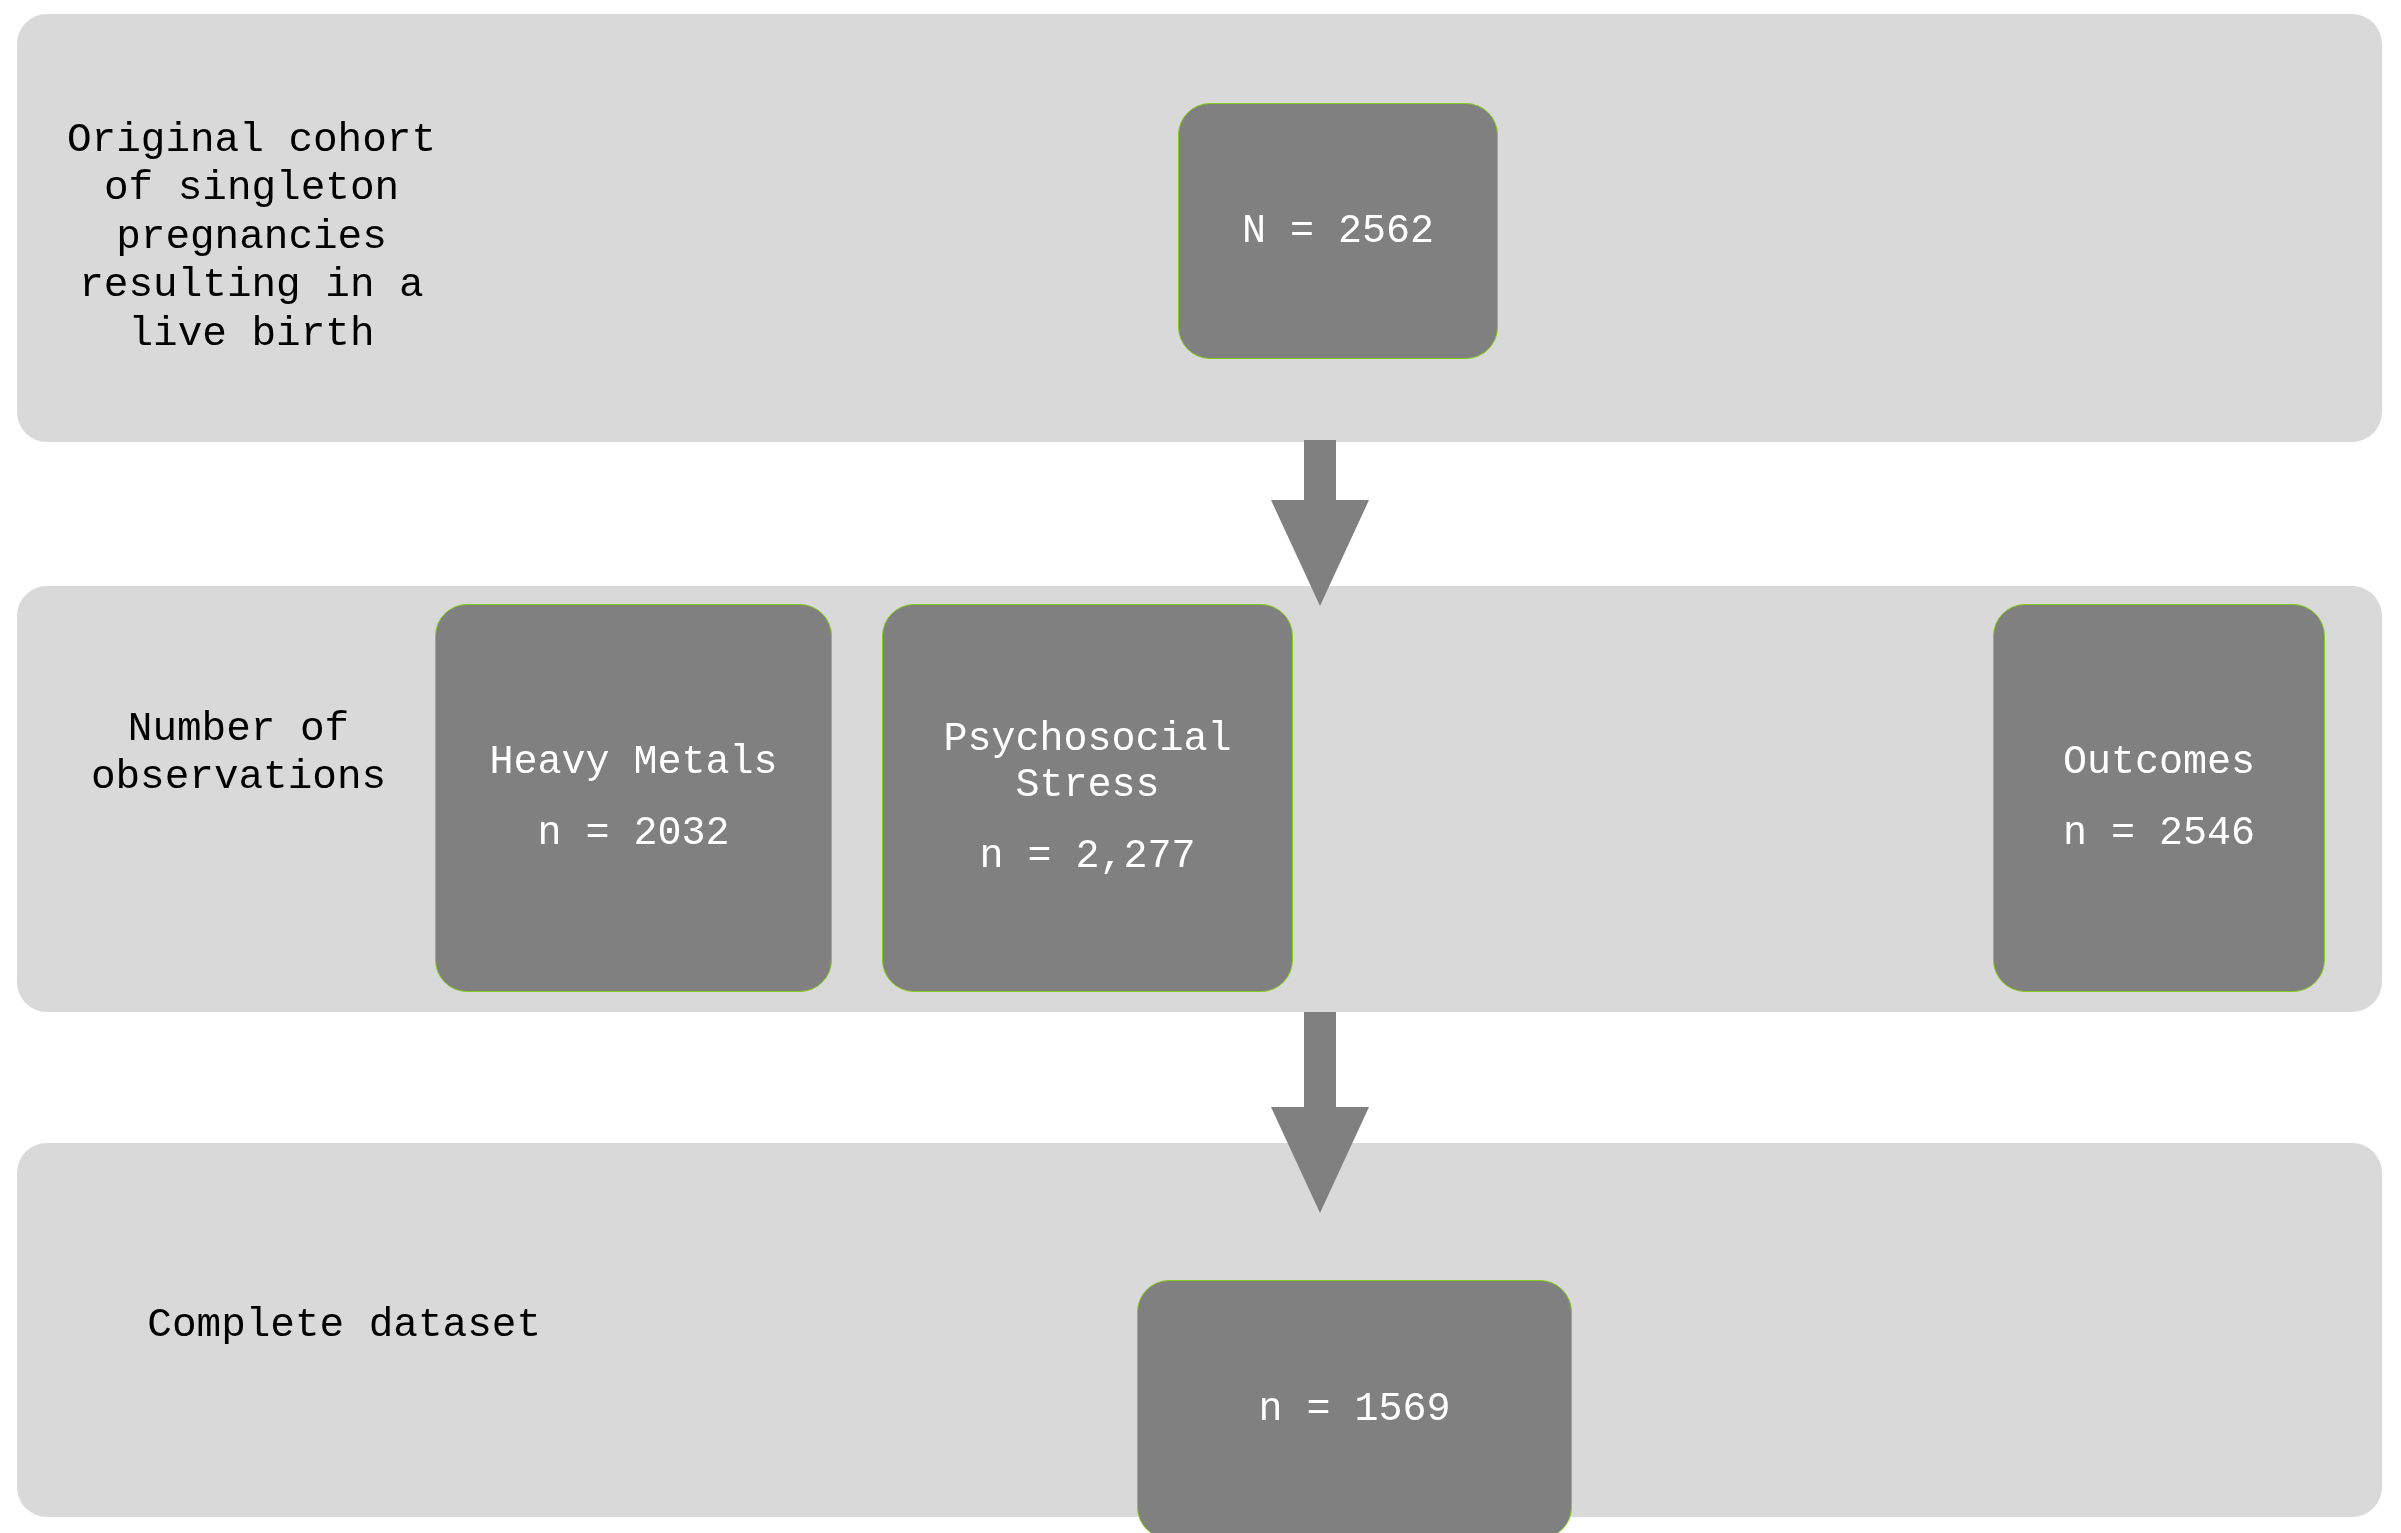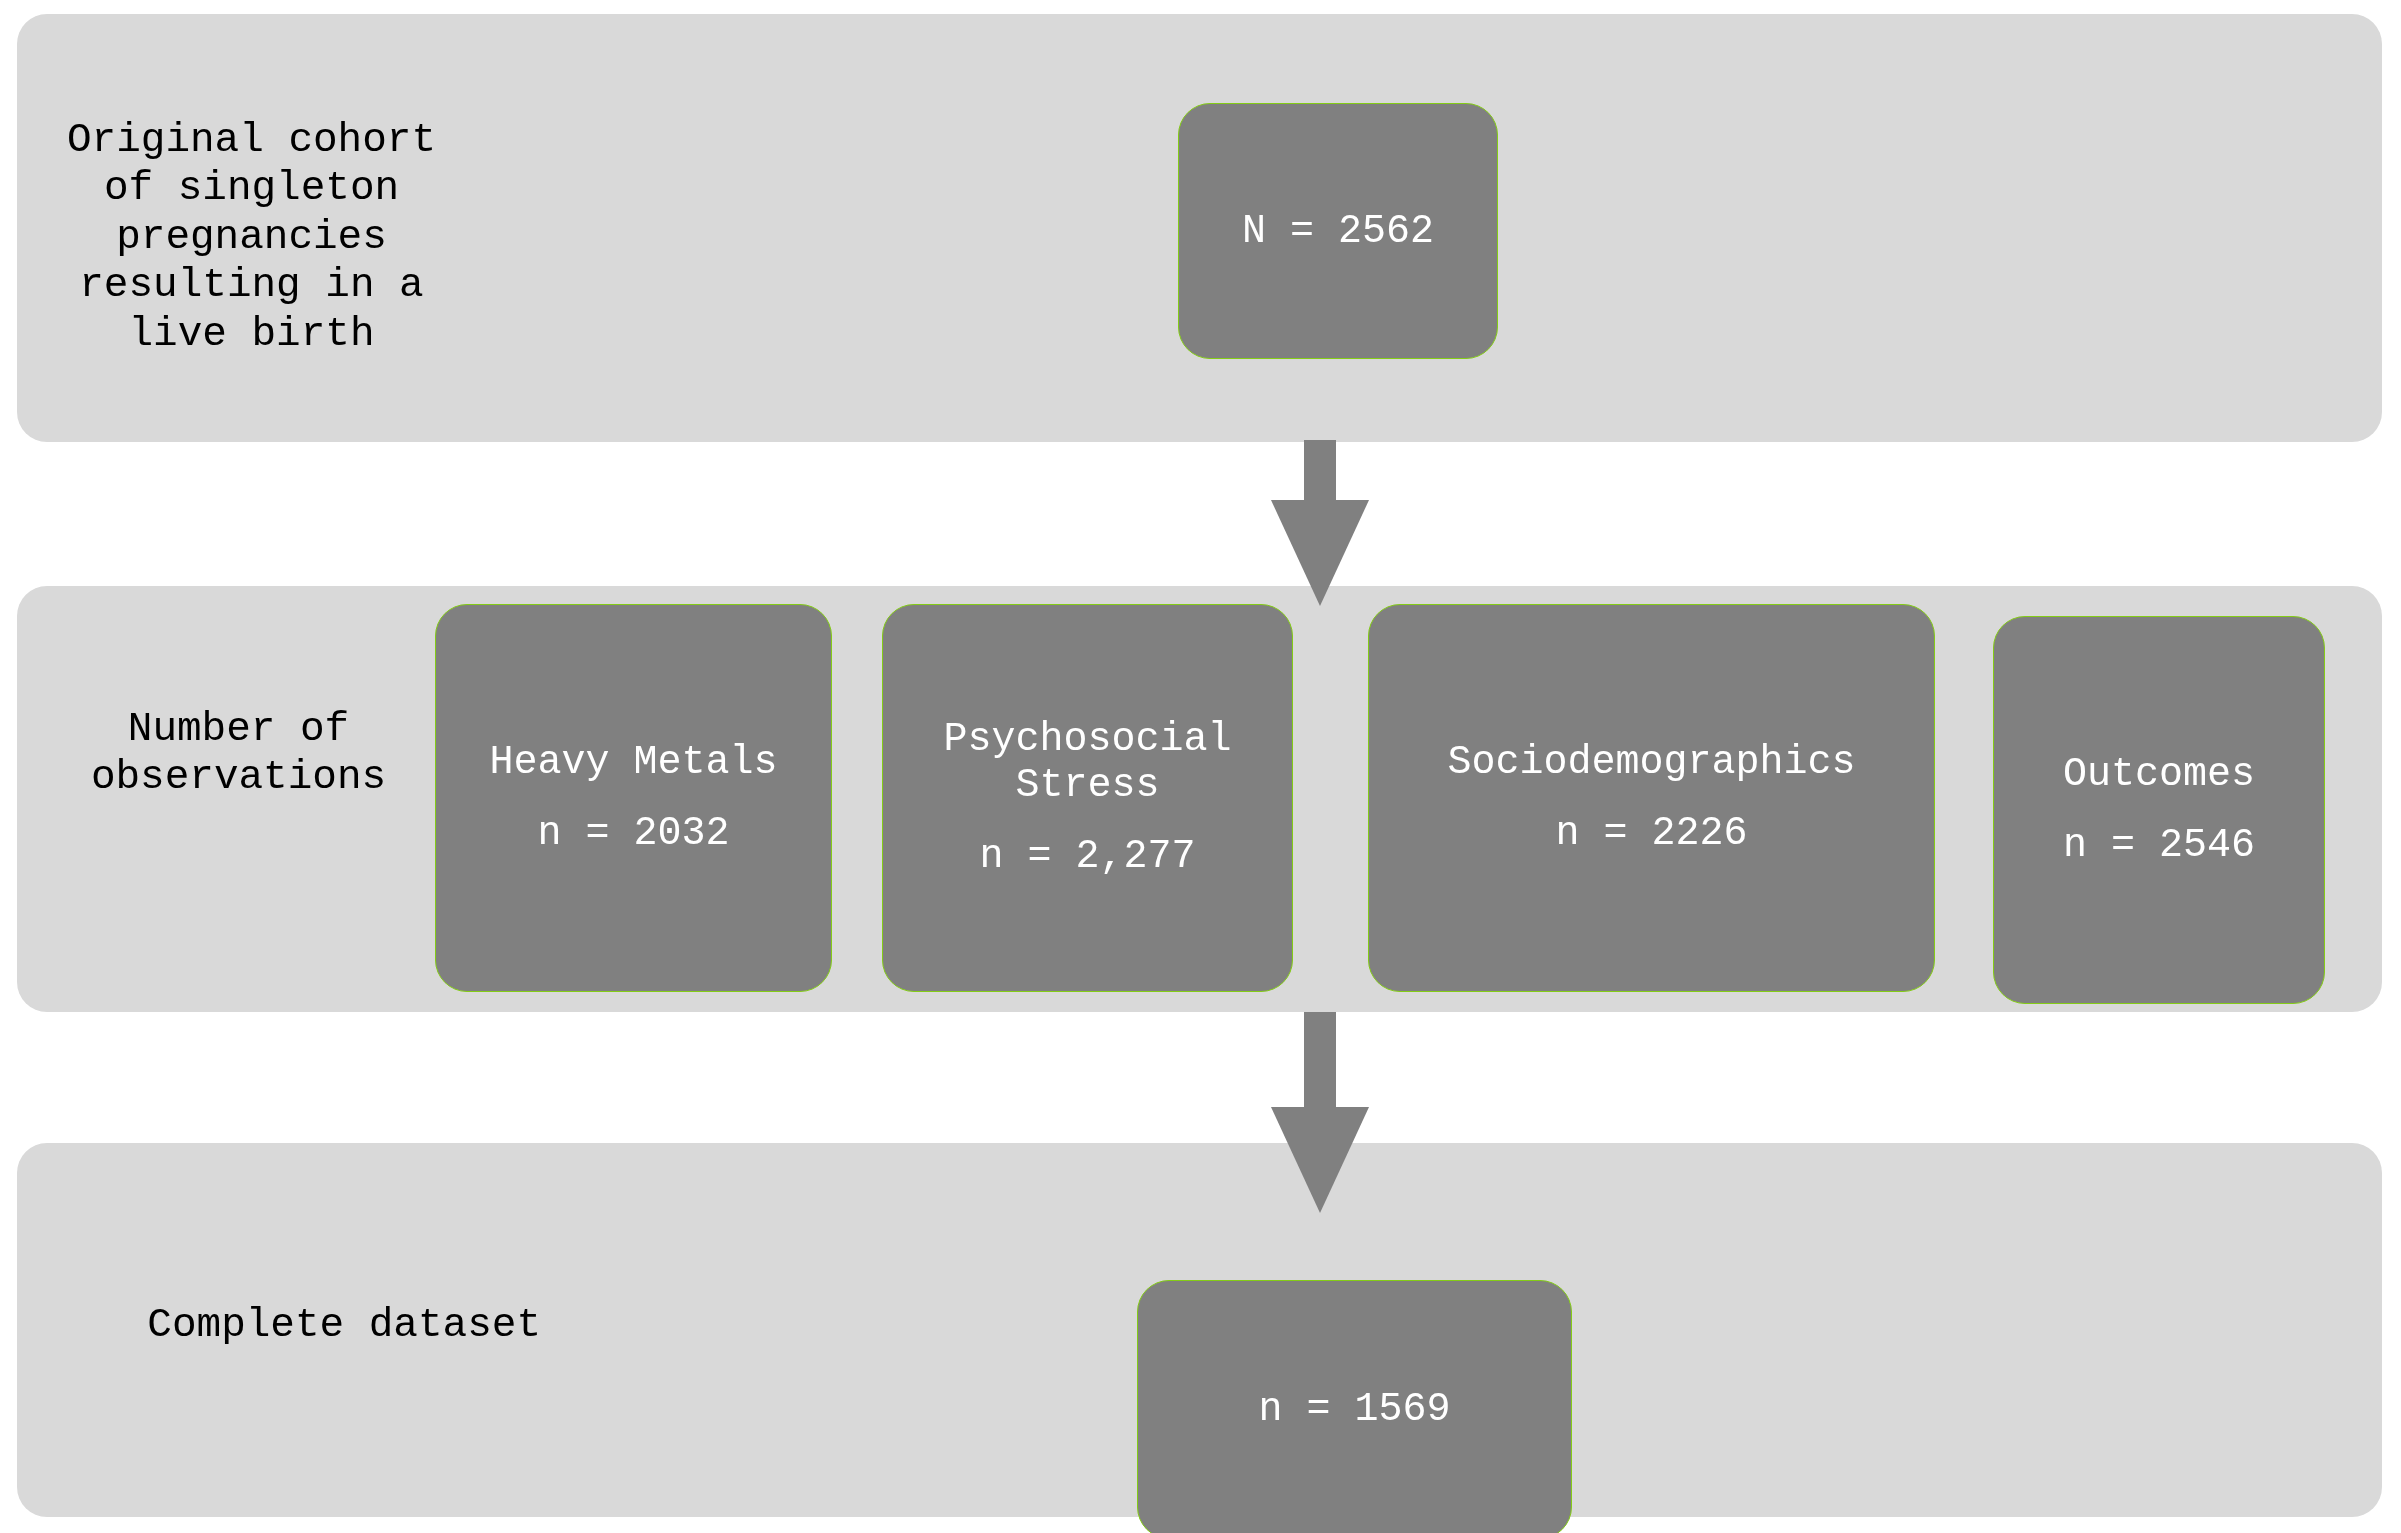--- a/index.html
+++ b/index.html
@@ -72,21 +72,21 @@
   .node .count {
     font-size: 40px;
     margin-top: 26px;
   }
   .node.single .count { margin-top: 0; }
 
   #node-cohort          { left: 1178px; top: 103px;  width: 320px;  height: 256px; }
   #node-heavy-metals    { left: 435px;  top: 604px;  width: 397px;  height: 388px; }
   #node-psychosocial    { left: 882px; top: 604px;  width: 411px;  height: 388px; align-items: center; }
   #node-sociodemo       { left: 1368px; top: 604px;  width: 567px;  height: 388px; }
-  #node-outcomes        { left: 1993px; top: 604px;  width: 332px;  height: 388px; margin-top: 12px; }
+  #node-outcomes        { left: 1993px; top: 604px;  width: 332px;  height: 388px; }
   #node-complete        { left: 1137px; top: 1280px; width: 435px;  height: 259px; }
 
   
   .arrow { position: absolute; z-index: 2; }
   .arrow .shaft {
     position: absolute;
     left: 33px;
     top: 0;
     width: 32px;
     background: #808080;
@@ -136,24 +136,20 @@
     <div class="title">Heavy Metals</div>
     <div class="count">n = 2032</div>
   </div>
 
   <div class="node" id="node-psychosocial">
     <div class="title">Psychosocial
 Stress</div>
     <div class="count">n = 2,277</div>
   </div>
 
-  <div class="node" id="node-sociodemo">
-    <div class="title">Sociodemographics</div>
-    <div class="count">n = 2226</div>
-  </div>
 
   <div class="node" id="node-outcomes">
     <div class="title">Outcomes</div>
     <div class="count">n = 2546</div>
   </div>
 
   <div class="arrow" id="arrow-2">
     <div class="shaft"></div>
     <div class="head"></div>
   </div>

